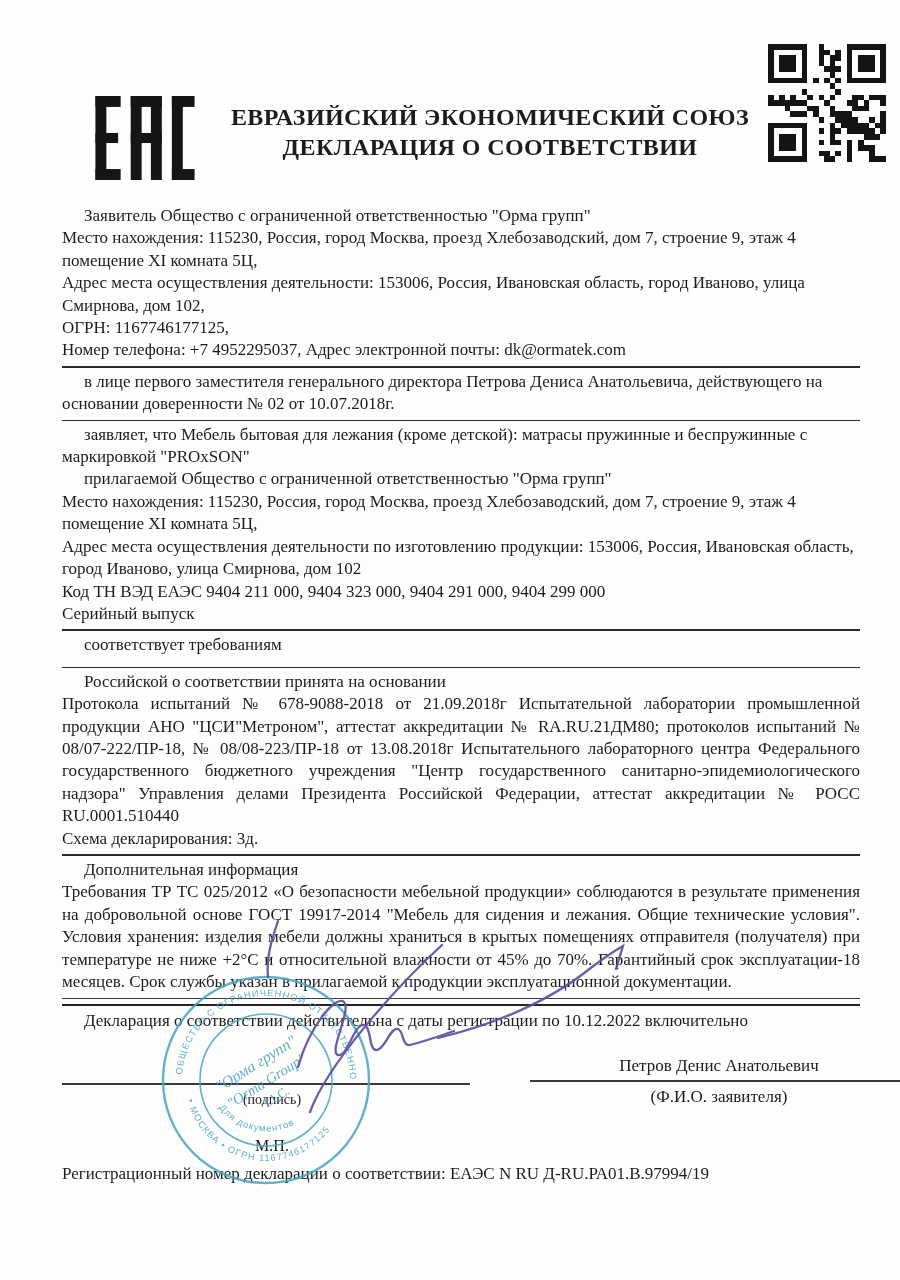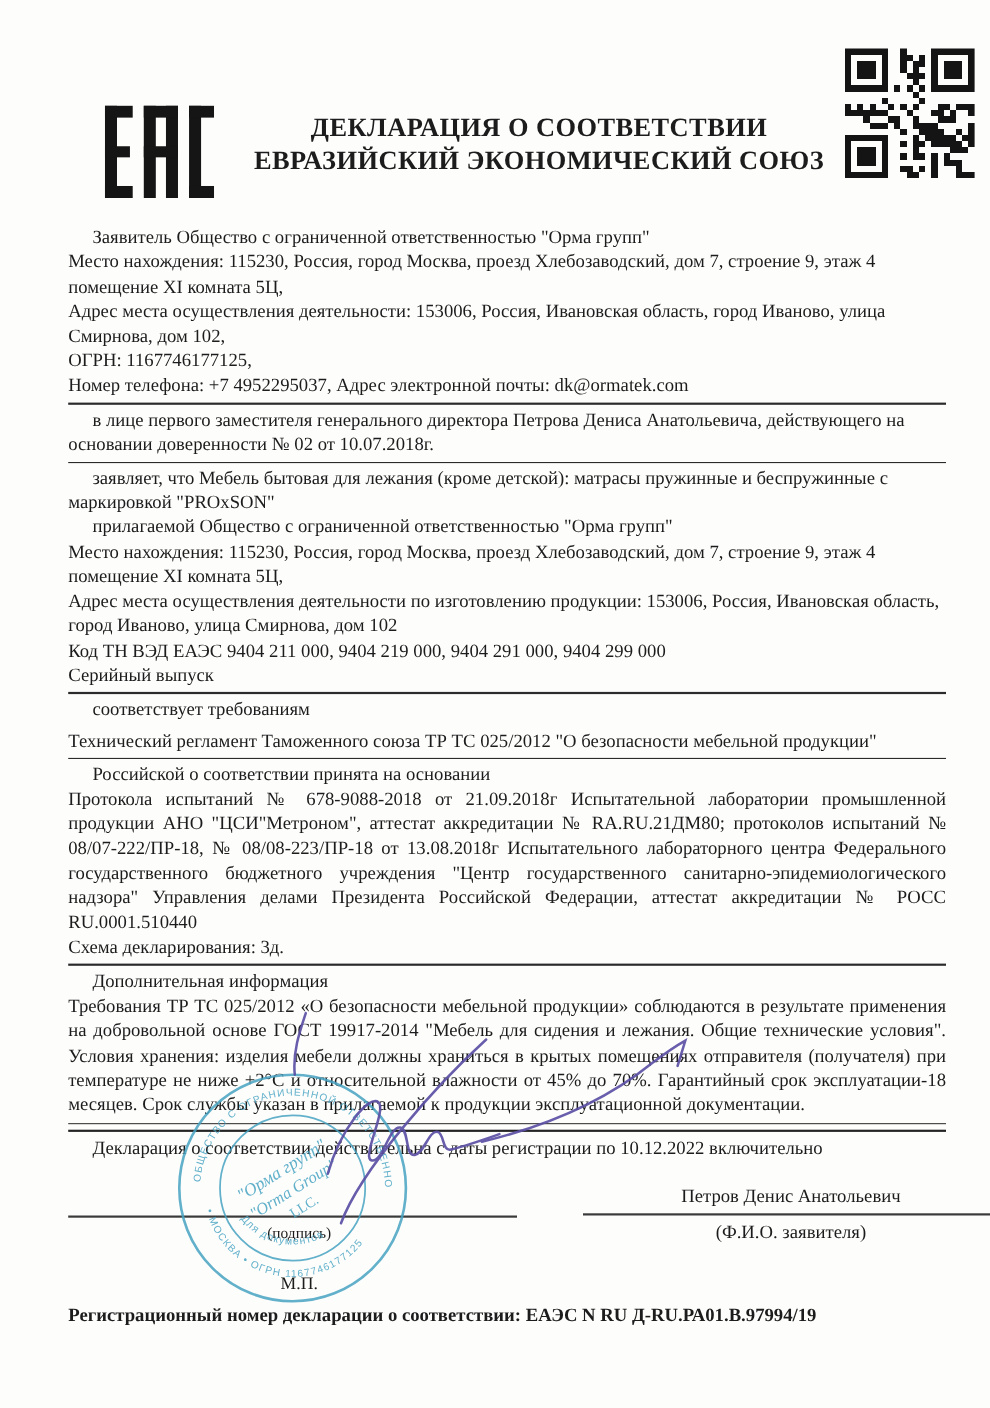--- a/index.html
+++ b/index.html
@@ -29,21 +29,21 @@
   .gap6{height:6px;}
   
   .sig-area{position:relative;height:116px;margin-top:4px;}
   .sign-line{position:absolute;left:0;top:46px;width:408px;border-bottom:2px solid #3a3a3a;}
   .sign-caption{position:absolute;left:90px;top:52px;width:240px;text-align:center;font-size:14px;}
   .mp{position:absolute;left:150px;top:98px;width:120px;text-align:center;font-size:16px;}
   .fio-wrap{position:absolute;left:468px;top:18px;width:378px;text-align:center;}
   .fio-name{display:block;border-bottom:2px solid #3a3a3a;padding:0 0 3px 0;font-size:17px;}
   .fio-caption{display:block;padding-top:4px;font-size:17px;}
   
-  .reg-line{font-weight:bold;font-size:17px;margin-top:10px;}
+  .reg-line{font-weight:normal;font-size:17px;margin-top:10px;}
   
   .stamp{position:absolute;left:158px;top:972px;width:216px;height:216px;pointer-events:none;opacity:.85;}
   .autograph{position:absolute;left:240px;top:905px;width:420px;height:270px;pointer-events:none;}
 </style>
 </head>
 <body>
 
 <div class="page">
 
   <div class="header">
@@ -59,22 +59,22 @@
         <rect x="66" y="0" width="13" height="100"></rect>
         <rect x="42" y="0" width="37" height="13"></rect>
         <rect x="42" y="44" width="37" height="12"></rect>
 
         <rect x="91" y="0" width="13" height="100"></rect>
         <rect x="91" y="0" width="27" height="13"></rect>
         <rect x="91" y="87" width="27" height="13"></rect>
       </g>
     </svg>
     <div class="title-wrap">
+      <div class="title-line">ЕВРАЗИЙСКИЙ ЭКОНОМИЧЕСКИЙ СОЮЗ</div>
       <div class="title-line">ДЕКЛАРАЦИЯ О СООТВЕТСТВИИ</div>
-      <div class="title-line">ЕВРАЗИЙСКИЙ ЭКОНОМИЧЕСКИЙ СОЮЗ</div>
     </div>
     <svg class="qr" id="qr-svg" viewBox="0 0 21 21" shape-rendering="crispEdges">
         <g fill="#141414">
           <rect x="0" y="0" width="1" height="1"></rect>
           <rect x="1" y="0" width="1" height="1"></rect>
           <rect x="2" y="0" width="1" height="1"></rect>
           <rect x="3" y="0" width="1" height="1"></rect>
           <rect x="4" y="0" width="1" height="1"></rect>
           <rect x="5" y="0" width="1" height="1"></rect>
           <rect x="6" y="0" width="1" height="1"></rect>
@@ -294,29 +294,28 @@
     <div>
       <p><b>в лице</b><span> первого заместителя генерального директора Петрова Дениса Анатольевича, действующего на основании доверенности № 02 от 10.07.2018г.</span></p>
     </div>
     <div class="hr thin"></div>
 
     <div>
       <p><b>заявляет, что</b><span> Мебель бытовая для лежания (кроме детской): матрасы пружинные и беспружинные с маркировкой "PROxSON"</span></p>
       <p><b>прилагаемой</b><span> Общество с ограниченной ответственностью "Орма групп"</span></p>
       <p>Место нахождения: 115230, Россия, город Москва, проезд Хлебозаводский, дом 7, строение 9, этаж 4 помещение XI комната 5Ц,</p>
       <p>Адрес места осуществления деятельности по изготовлению продукции: 153006, Россия, Ивановская область, город Иваново, улица Смирнова, дом 102</p>
-      <p>Код ТН ВЭД ЕАЭС 9404 211 000, 9404 219 000, 9404 291 000, 9404 299 000</p>
+      <p>Код ТН ВЭД ЕАЭС 9404 211 000, 9404 323 000, 9404 291 000, 9404 299 000</p>
       <p>Серийный выпуск</p>
     </div>
     <div class="hr"></div>
 
     <div>
       <p class="b">соответствует требованиям</p>
       <div class="gap6"></div>
-      <p class="just">Технический регламент Таможенного союза ТР ТС 025/2012 "О безопасности мебельной продукции"</p>
     </div>
     <div class="hr thin"></div>
 
     <div>
       <p class="b">Российской о соответствии принята на основании</p>
       <p class="just">Протокола испытаний № 678-9088-2018 от 21.09.2018г Испытательной лаборатории промышленной продукции АНО "ЦСИ"Метроном", аттестат аккредитации № RA.RU.21ДМ80; протоколов испытаний № 08/07-222/ПР-18, № 08/08-223/ПР-18 от 13.08.2018г Испытательного лабораторного центра Федерального государственного бюджетного учреждения "Центр государственного санитарно-эпидемиологического надзора" Управления делами Президента Российской Федерации, аттестат аккредитации № РОСС RU.0001.510440</p>
       <p>Схема декларирования: 3д.</p>
     </div>
     <div class="hr"></div>
 

